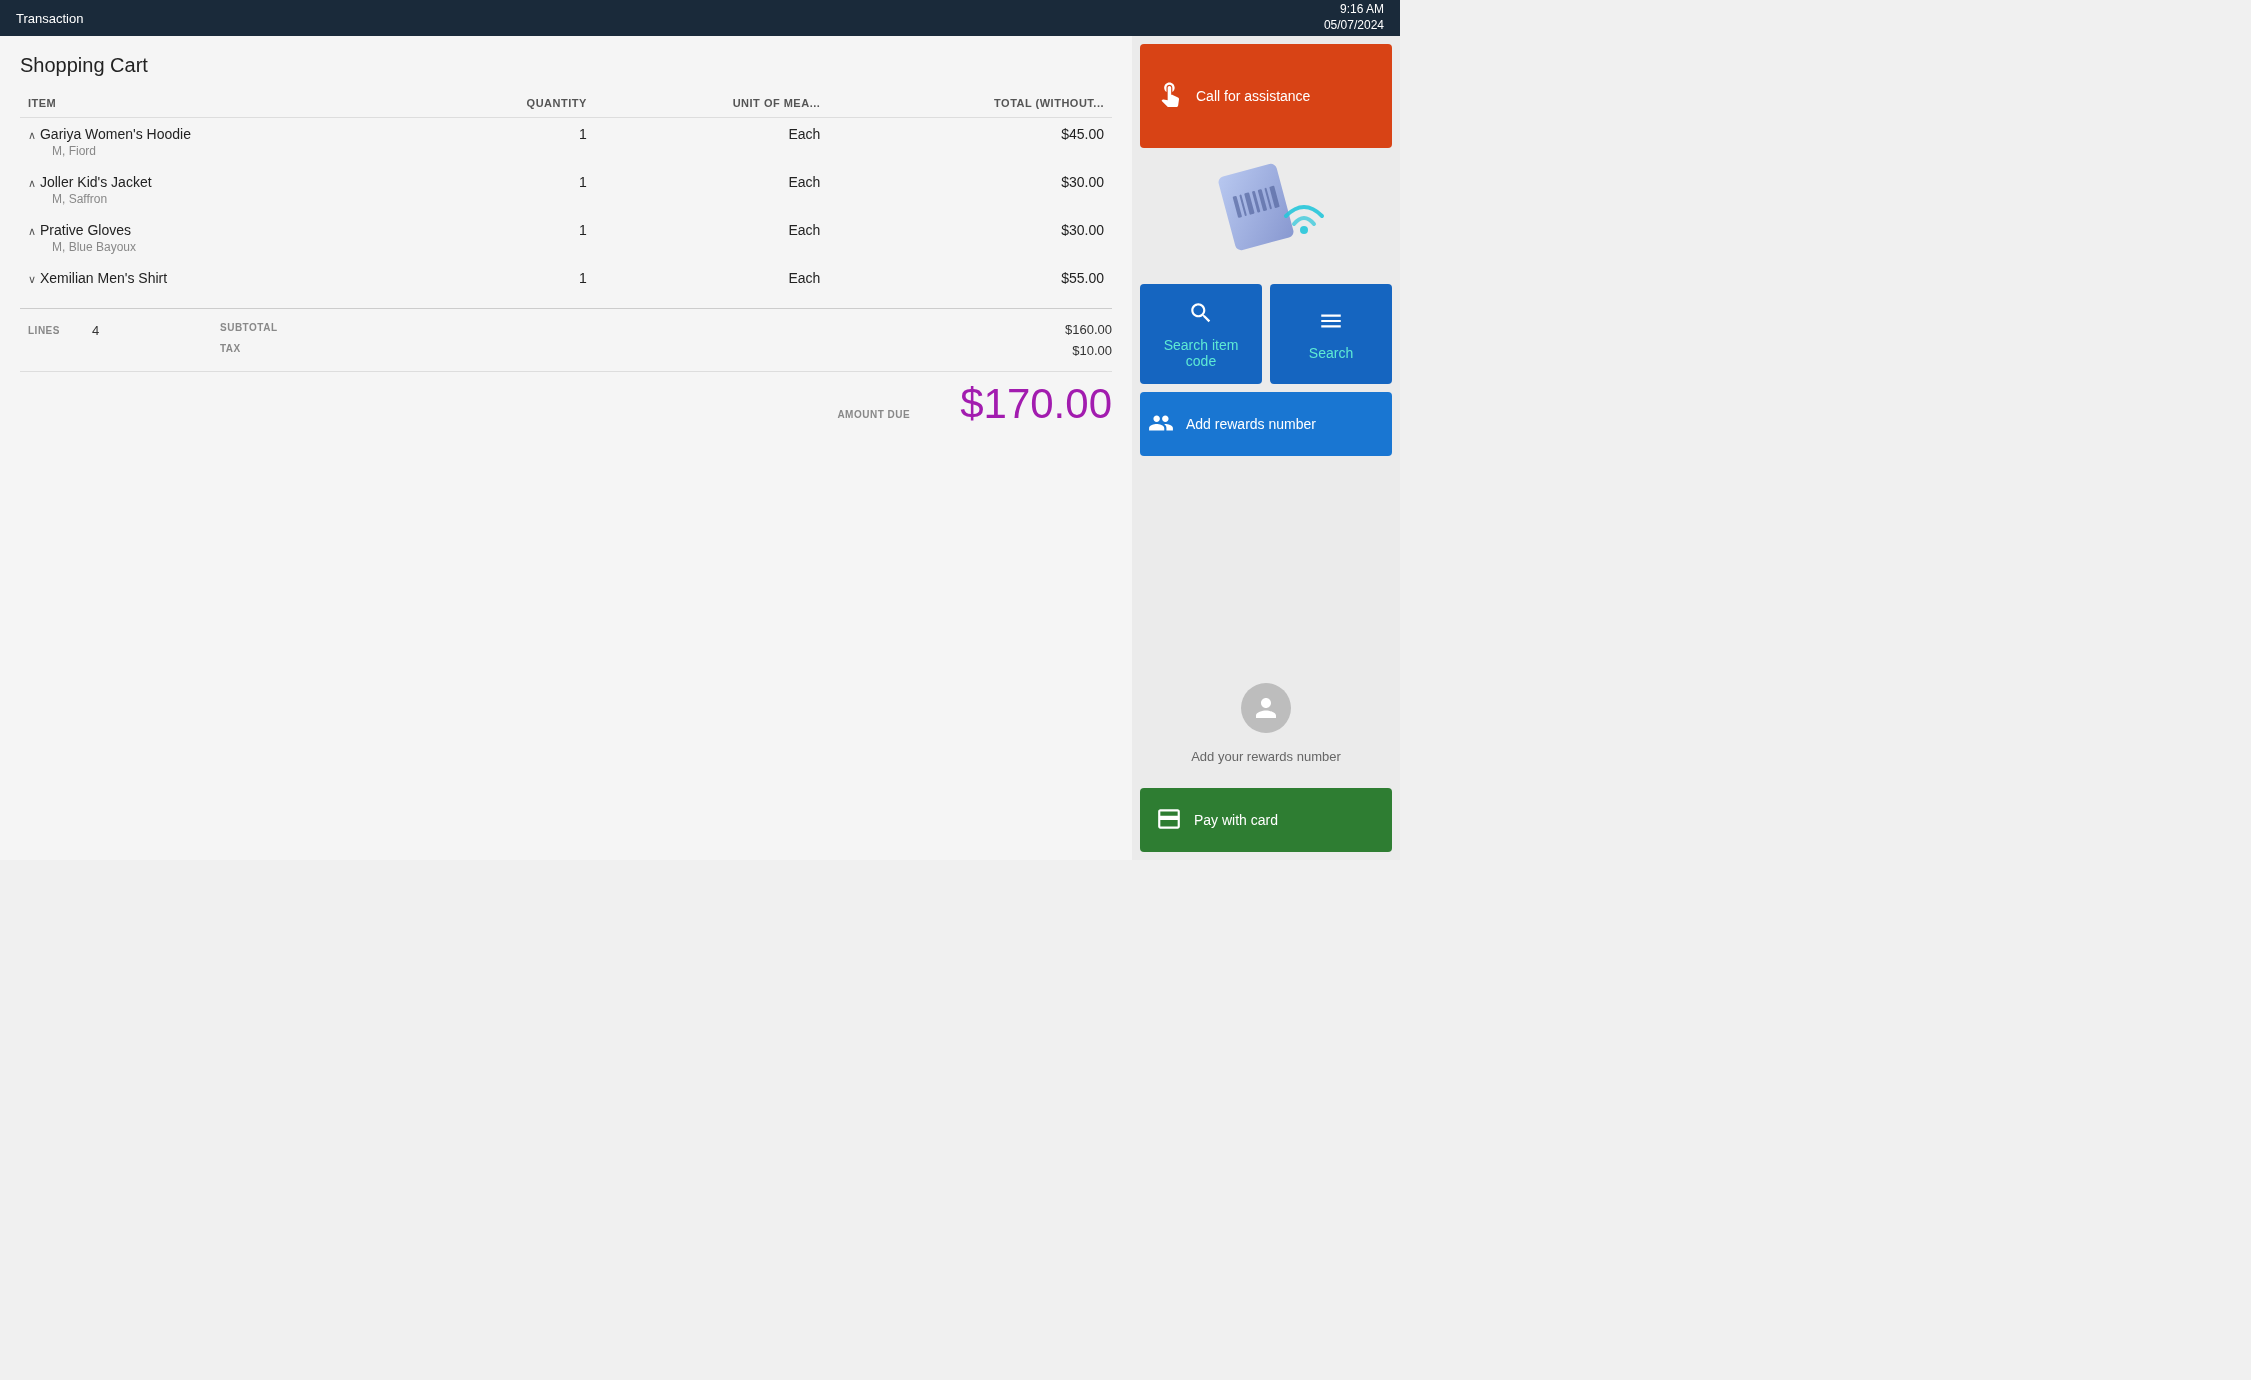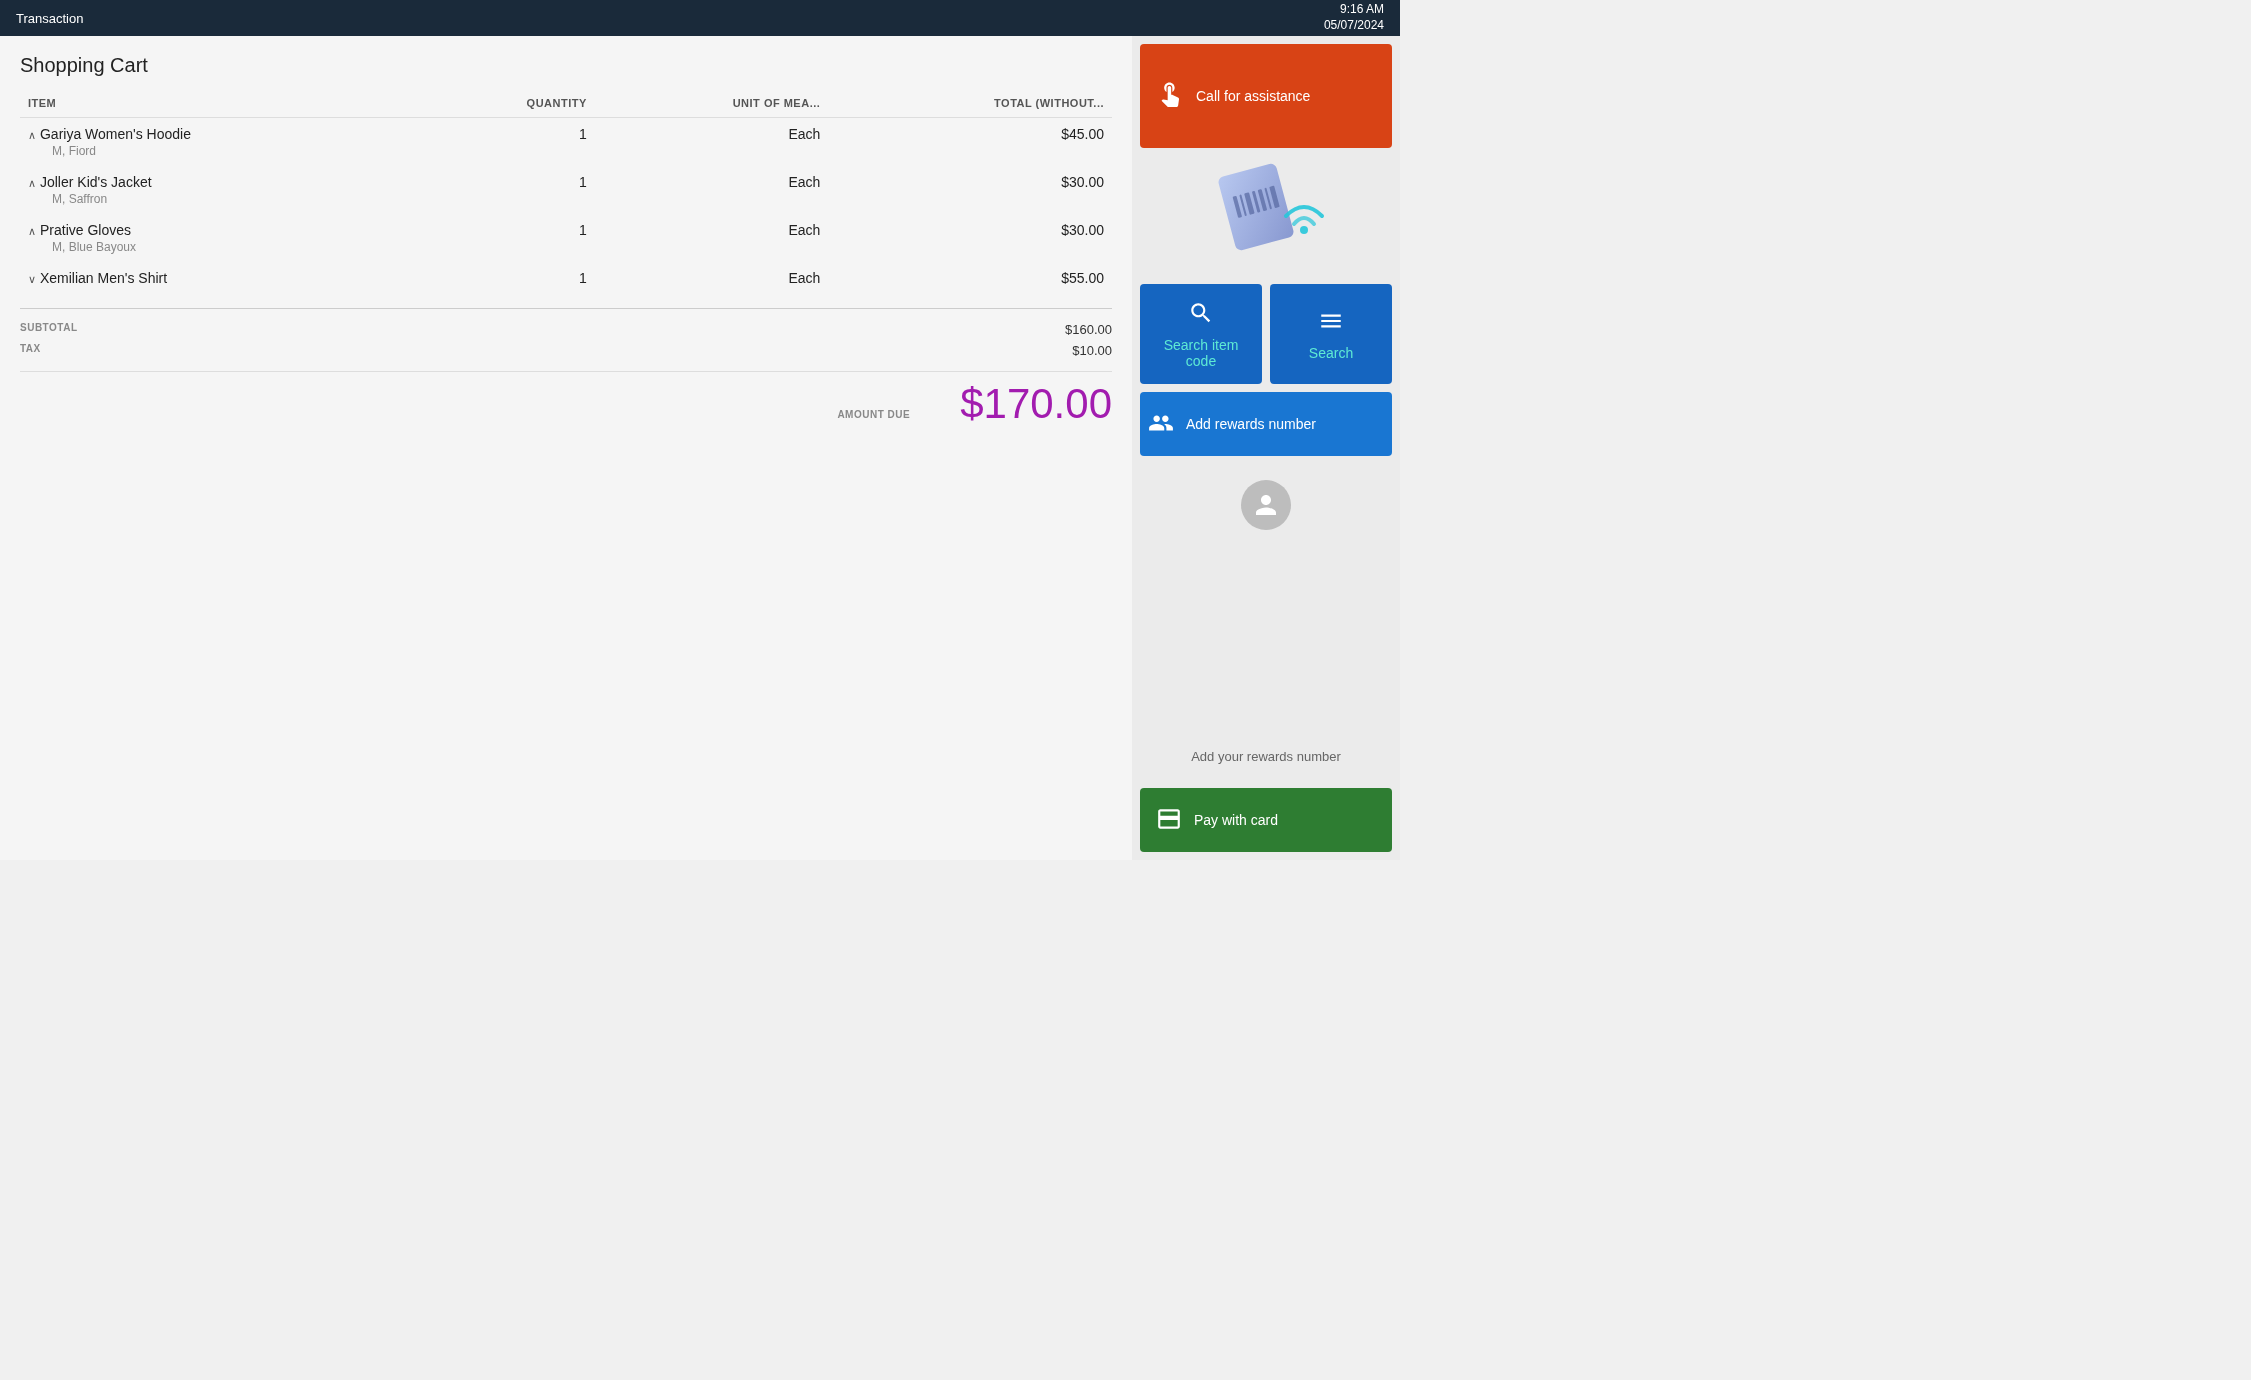--- a/index.html
+++ b/index.html
@@ -214,21 +214,21 @@
       width: 100%;
       height: 64px;
     }
 
     
     .rewards-number-section {
       background: #ebebeb;
       display: flex;
       flex-direction: column;
       align-items: center;
-      justify-content: space-between;
+      justify-content: flex-end;
       padding: 16px;
       gap: 16px;
       flex: 1;
     }
 
     .rewards-avatar {
       width: 50px;
       height: 50px;
       border-radius: 50%;
       background: #bdbdbd;
@@ -383,20 +383,26 @@
       </td>
       <td class="qty-val">1</td>
       <td class="uom-val">Each</td>
       <td class="total-val">$55.00</td>
     </tr>
         </tbody>
     </table>
 
     <div class="cart-bottom">
       <div class="bottom-info">
+        <div class="left-info">
+          <div style="display:flex; align-items:center; gap:16px; padding: 4px 8px;">
+            <span class="lines-label">LINES</span>
+            <span class="lines-value">4</span>
+          </div>
+        </div>
         <div class="right-totals">
           <div class="total-row">
             <span class="total-key">SUBTOTAL</span>
             <span class="total-val-text">$160.00</span>
           </div>
           <div class="total-row">
             <span class="total-key">TAX</span>
             <span class="total-val-text">$10.00</span>
           </div>
         </div>

